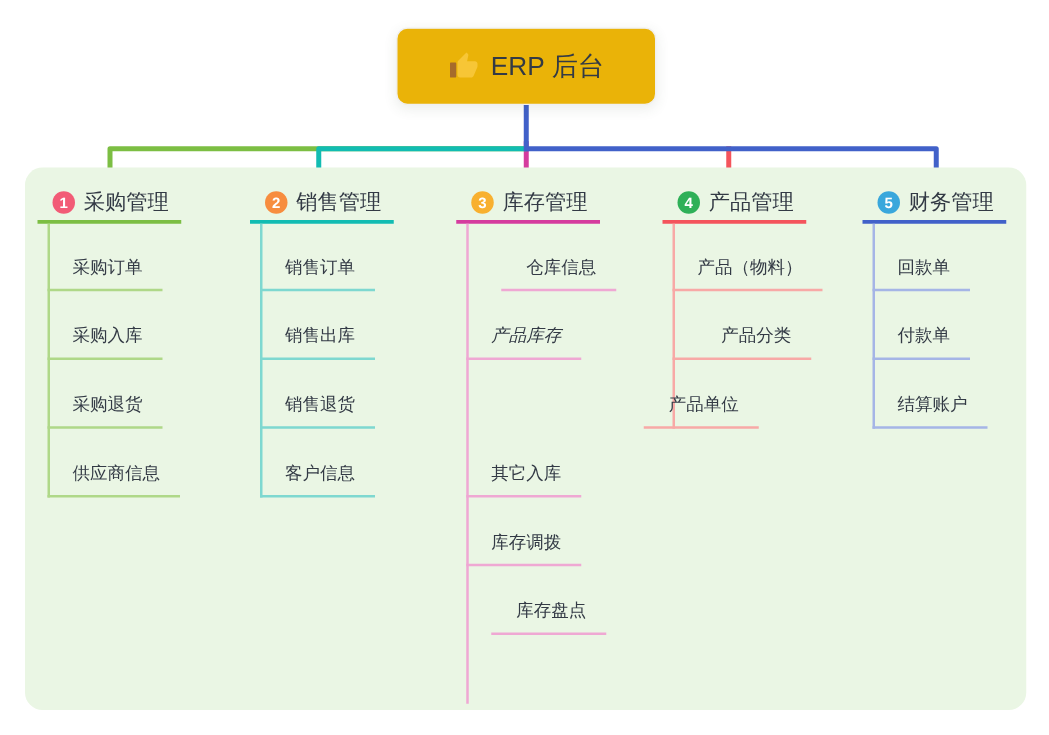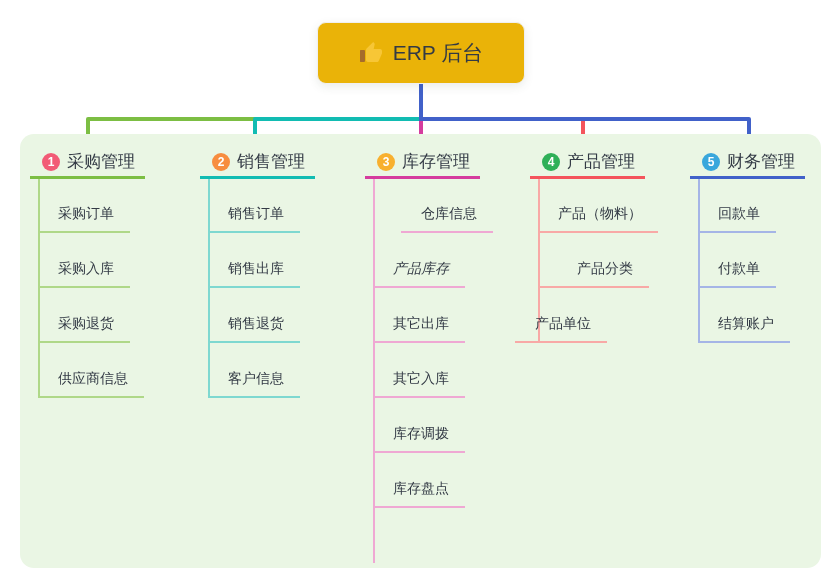--- a/index.html
+++ b/index.html
@@ -73,24 +73,23 @@
     <div class="child-node" style="left: 208px; top: 260px; border-bottom-color: rgb(126, 216, 208);"><span>销售出库</span></div>
     <div class="child-node" style="left: 208px; top: 315px; border-bottom-color: rgb(126, 216, 208);"><span>销售退货</span></div>
     <div class="child-node" style="left: 208px; top: 370px; border-bottom-color: rgb(126, 216, 208);"><span>客户信息</span></div>
     <div class="branch-header" style="left: 365px; border-bottom-color: rgb(213, 60, 158);">
       <span class="badge" style="background: rgb(248, 176, 47);">3</span>
       <span>库存管理</span>
     </div>
     <div class="trunk" style="left: 373px; top: 179px; height: 384px; background: rgb(239, 168, 211);"></div>
     <div class="child-node" style="left: 373px; top: 205px; border-bottom-color: rgb(239, 168, 211); margin-left: 28px;"><span>仓库信息</span></div>
     <div class="child-node" style="left: 373px; top: 260px; border-bottom-color: rgb(239, 168, 211); font-style: italic;"><span>产品库存</span></div>
-    <div class="child-node" style="left: 373px; top: 315px; border-bottom-color: rgb(239, 168, 211);"><span>其它出库</span></div>
     <div class="child-node" style="left: 373px; top: 370px; border-bottom-color: rgb(239, 168, 211);"><span>其它入库</span></div>
     <div class="child-node" style="left: 373px; top: 425px; border-bottom-color: rgb(239, 168, 211);"><span>库存调拨</span></div>
-    <div class="child-node" style="left: 373px; top: 480px; border-bottom-color: rgb(239, 168, 211);"><span>库存盘点</span></div>
+    <div class="child-node" style="left: 393px; top: 480px; border-bottom-color: rgb(239, 168, 211);"><span>库存盘点</span></div>
     <div class="branch-header" style="left: 530px; border-bottom-color: rgb(244, 84, 92);">
       <span class="badge" style="background: rgb(47, 176, 88);">4</span>
       <span>产品管理</span>
     </div>
     <div class="trunk" style="left: 538px; top: 179px; height: 164px; background: rgb(248, 169, 166);"></div>
     <div class="child-node" style="left: 538px; top: 205px; border-bottom-color: rgb(248, 169, 166);"><span>产品（物料）</span></div>
     <div class="child-node" style="left: 538px; top: 260px; border-bottom-color: rgb(248, 169, 166); padding-left: 39px;"><span>产品分类</span></div>
     <div class="child-node" style="left: 515px; top: 315px; border-bottom-color: rgb(248, 169, 166);"><span>产品单位</span></div>
     <div class="branch-header" style="left: 690px; border-bottom-color: rgb(65, 97, 201);">
       <span class="badge" style="background: rgb(57, 167, 220);">5</span>

